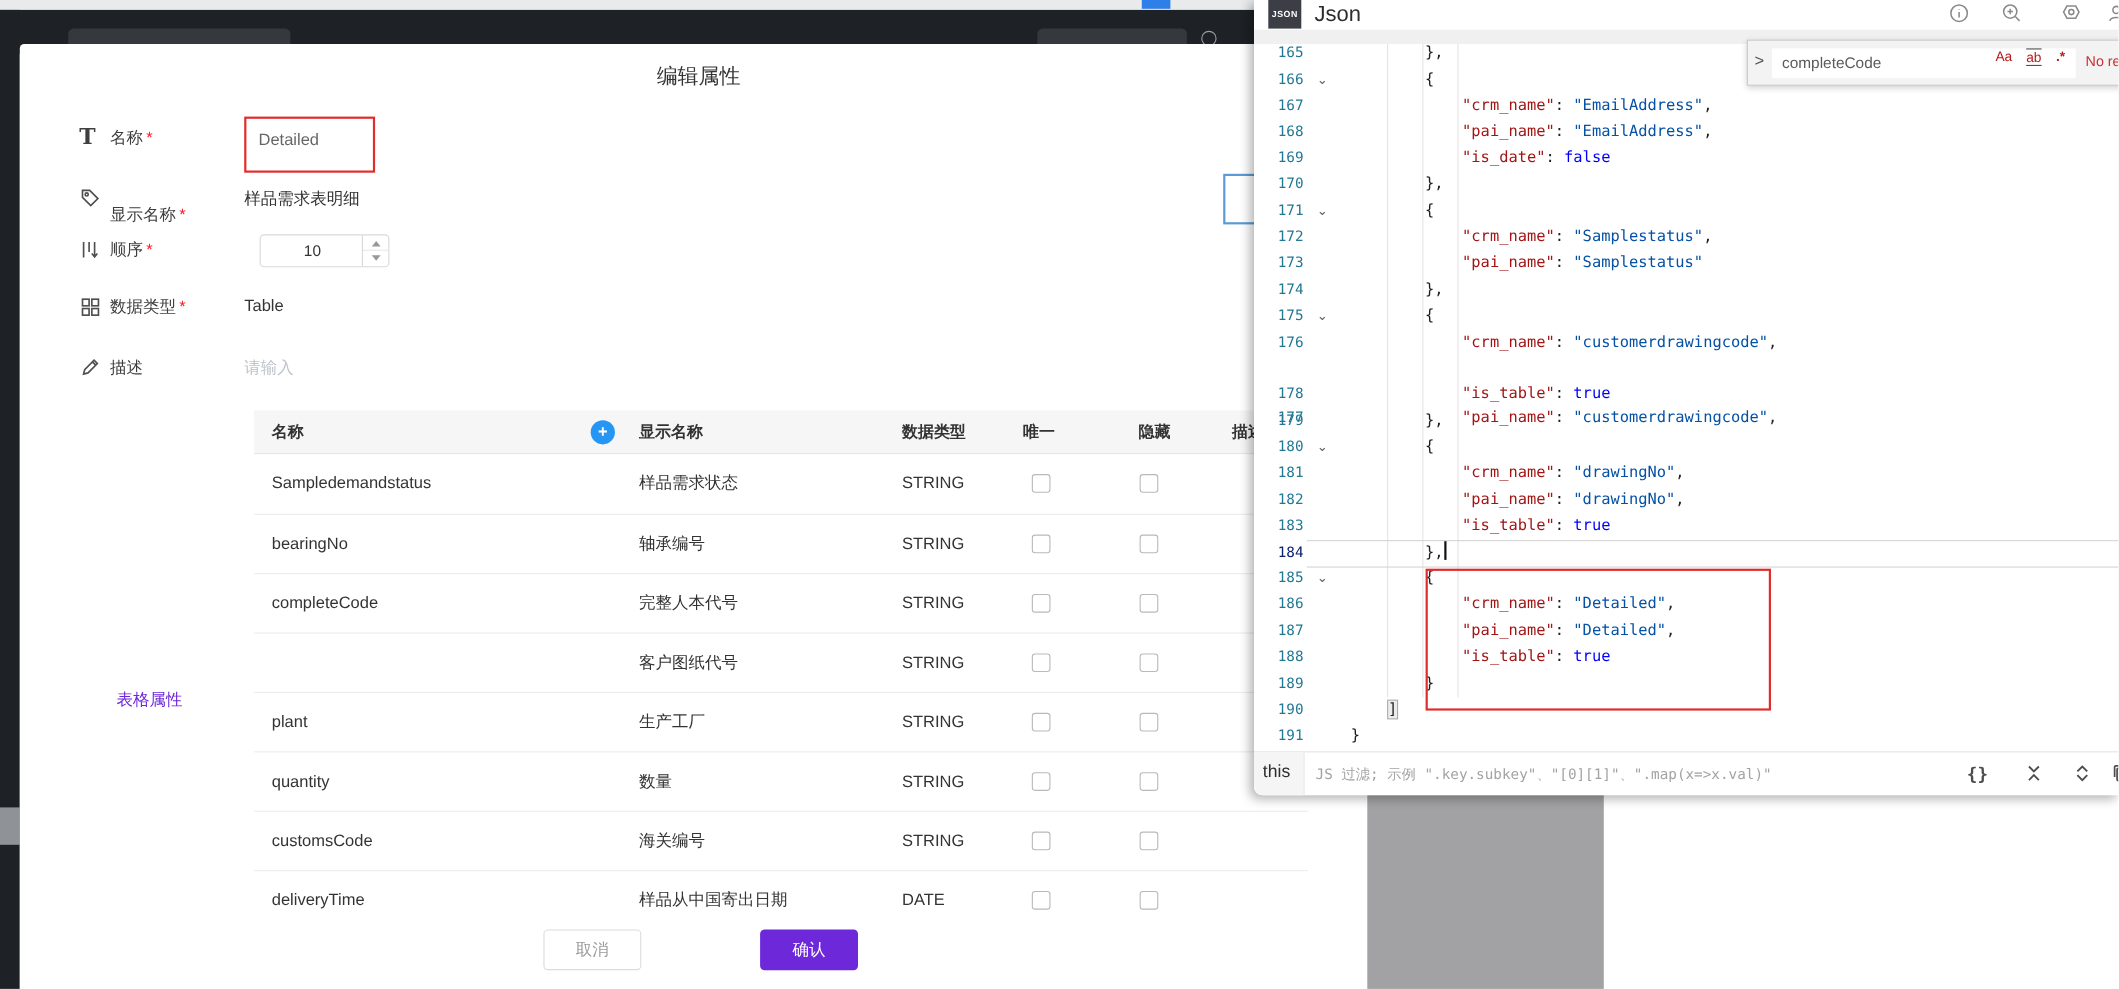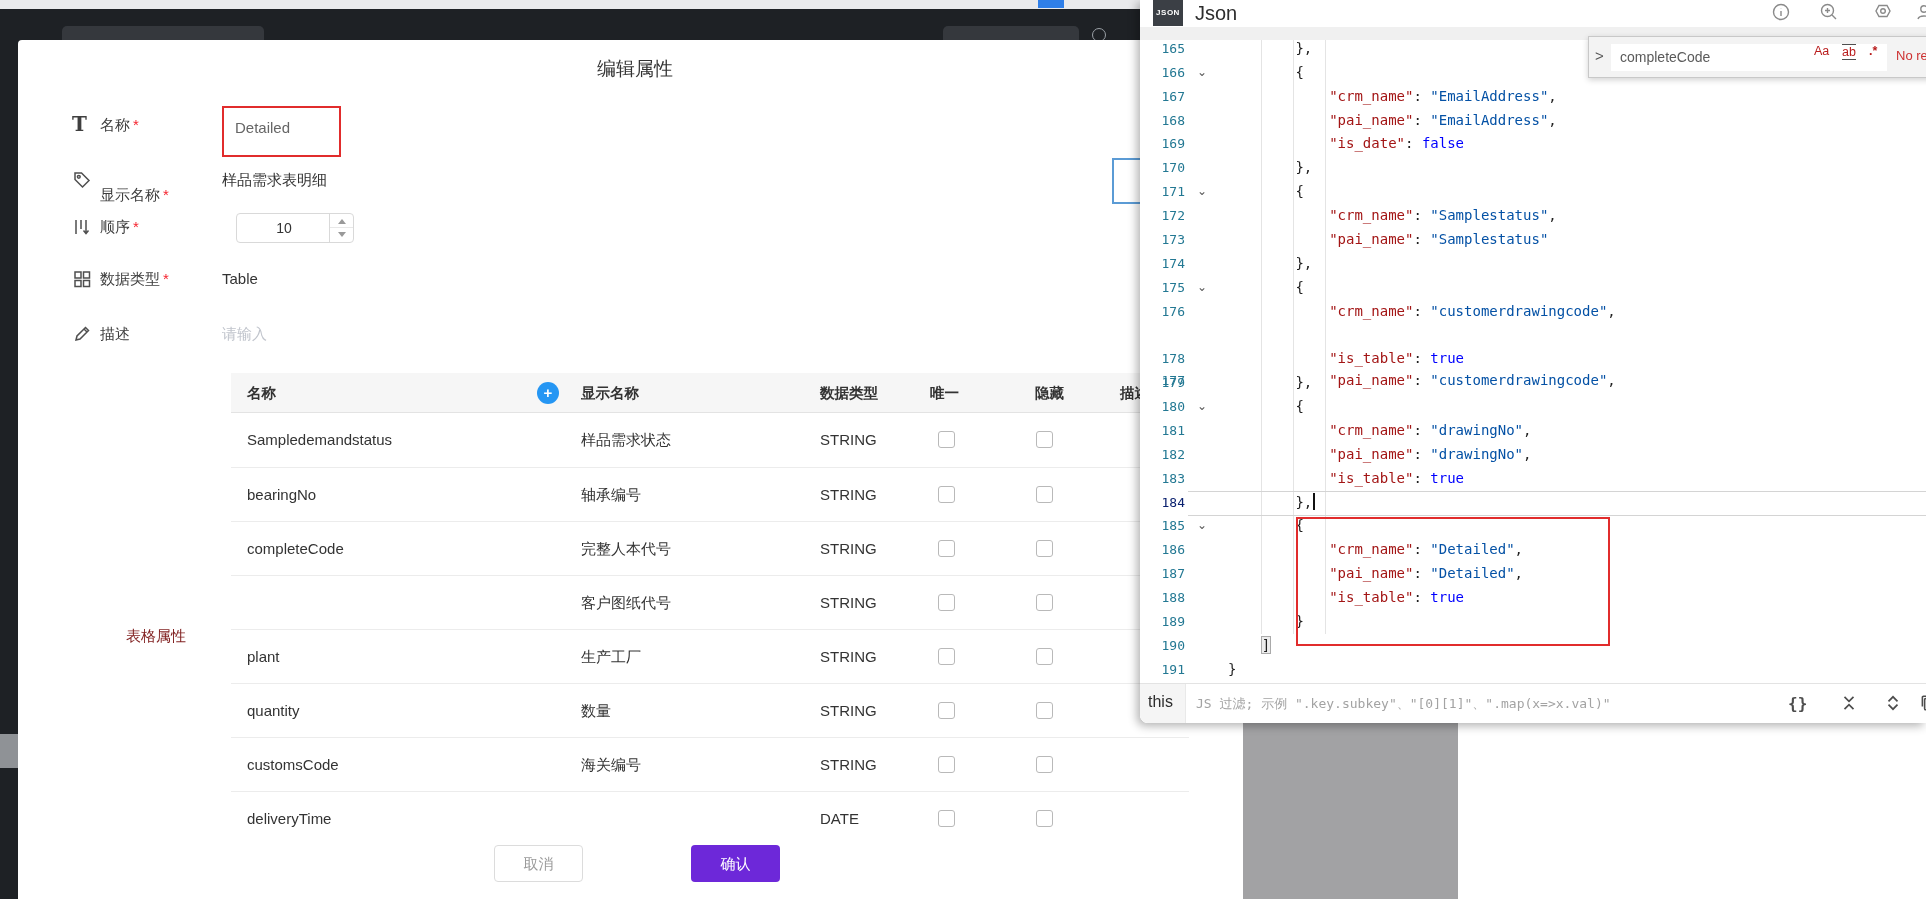--- a/index.html
+++ b/index.html
@@ -42,21 +42,21 @@
              text-align:center; font-size:14px; color:#333; }
   .spinner { position:absolute; right:0; top:0; width:24px; height:28px; border-left:1px solid #d9d9d9; }
   .spin-up, .spin-dn { position:absolute; left:0; width:23px; height:14px; }
   .spin-up { top:0; border-bottom:1px solid #e8e8e8; }
   .spin-dn { top:14px; }
   .spin-up::after, .spin-dn::after { content:""; position:absolute; left:8px; border-left:4px solid transparent;
              border-right:4px solid transparent; }
   .spin-up::after { top:5px; border-bottom:5px solid #999; }
   .spin-dn::after { top:4px; border-top:5px solid #999; }
 
-  .section-label { position:absolute; left:88px; top:587px; font-size:15px; color:#7f1d1d;margin-left:20px; }
+  .section-label { position:absolute; left:88px; top:587px; font-size:15px; color:#6d28d9; }
 
   
   .blue-box { position:absolute; left:1094px; top:118px; width:49px; height:46px; border:2px solid #5b9bd5; }
 
   
   .attr-table { position:absolute; left:213px; top:333px; width:958px; height:464px; overflow:hidden; background:#fff; }
   .thead { position:absolute; left:0; top:0; width:958px; height:40px; background:#f6f6f6; border-bottom:1px solid #e3e3e3; }
   .th { position:absolute; top:0; line-height:40px; font-size:14.5px; font-weight:700; color:#333; white-space:nowrap; }
   .th-name{left:16px;} .th-disp{left:350px;} .th-type{left:589px;}
   .th-uniq{left:699px;} .th-hid{left:804px;} .th-desc{left:889px;}
@@ -245,20 +245,21 @@
           </div>
           <div class="trow" style="top: 364px;">
             <span class="tc c-name">customsCode</span>
             <span class="tc c-disp">海关编号</span>
             <span class="tc c-type">STRING</span>
             <span class="cb cb1"></span>
             <span class="cb cb2"></span>
           </div>
           <div class="trow" style="top: 418px;">
             <span class="tc c-name">deliveryTime</span>
+            <span class="tc c-disp">样品从中国寄出日期</span>
             <span class="tc c-type">DATE</span>
             <span class="cb cb1"></span>
             <span class="cb cb2"></span>
           </div>
         </div>
     </div>
 
     <div class="btn btn-cancel">取消</div>
     <div class="btn btn-confirm">确认</div>
   </div>

